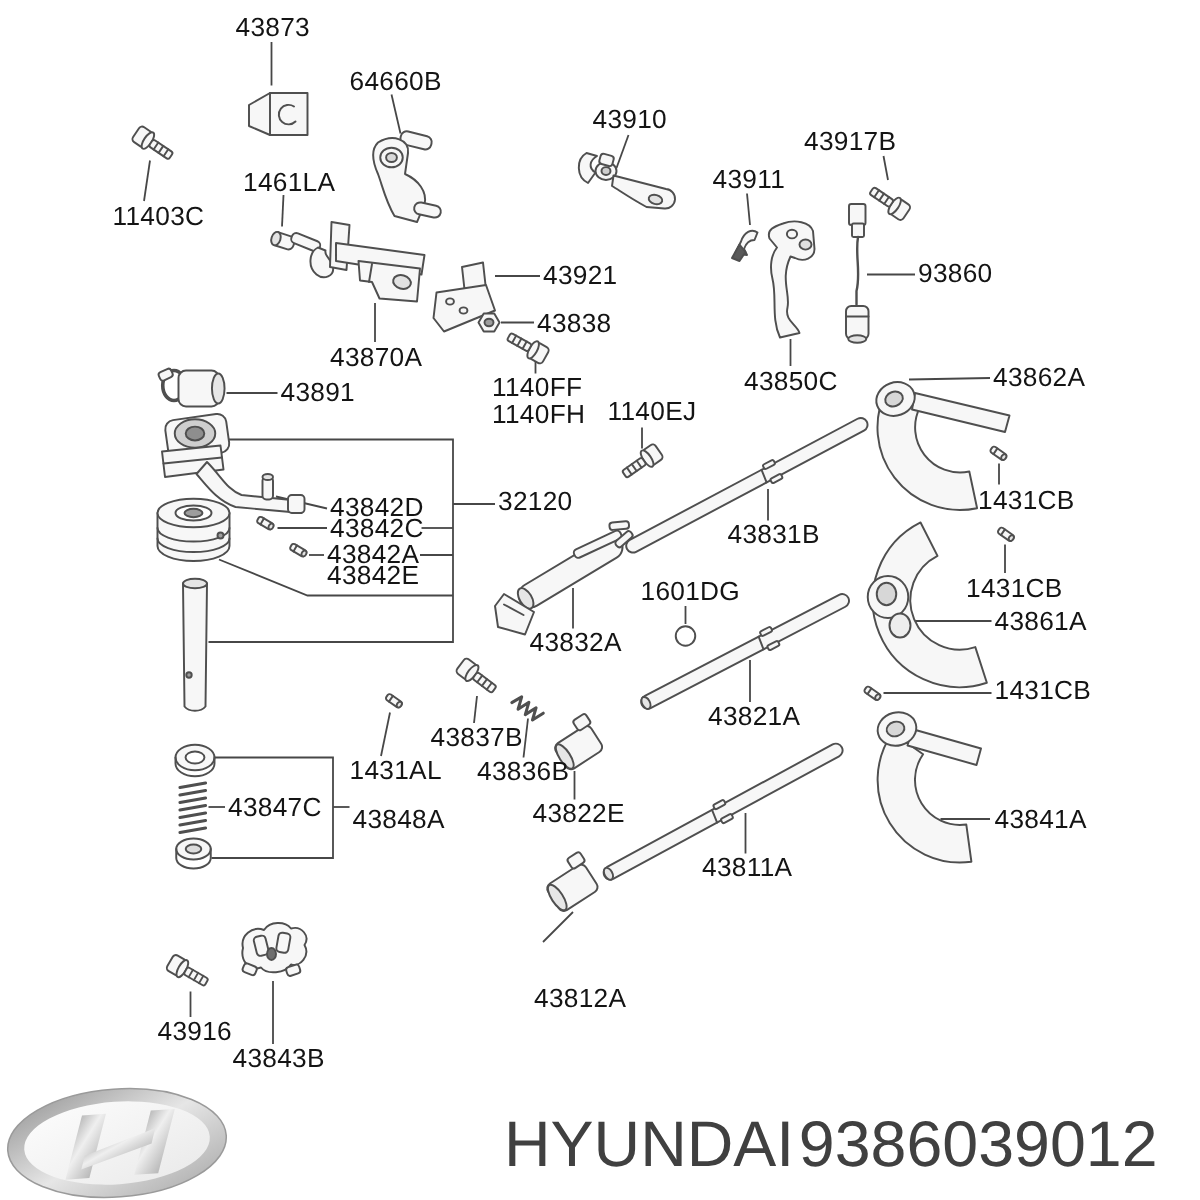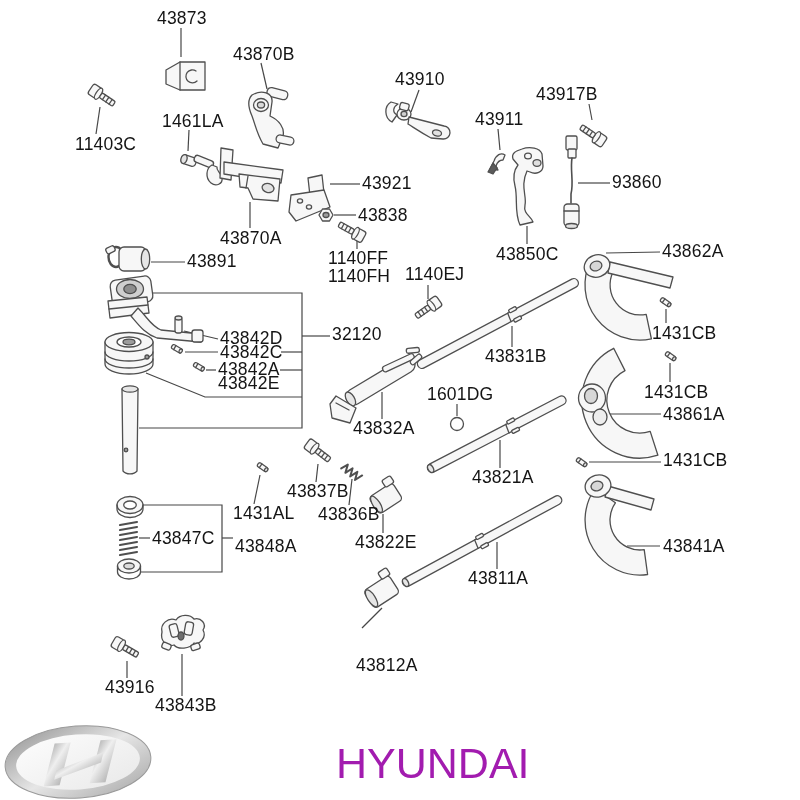--- a/index.html
+++ b/index.html
@@ -2,21 +2,21 @@
 <html><head>
 <meta charset="utf-8">
 <style>
   html,body{margin:0;padding:0;background:#ffffff;}
   #stage{position:relative;width:800px;height:800px;background:#ffffff;overflow:hidden;
          font-family:"Liberation Sans", sans-serif;}
   .plbl{position:absolute;white-space:nowrap;font-size:17.5px;color:#141414;
         letter-spacing:0.2px;line-height:1;}
   #diagram-svg{position:absolute;left:0;top:0;}
   #brand-row{position:absolute;left:336px;top:742px;display:flex;gap:3px;
-             font-size:43px;color:#a21caf;line-height:1;align-items:center;}
+             font-size:43px;color:#404040;line-height:1;align-items:center;}
   #logo-box{position:absolute;left:2px;top:722px;}
 </style>
 </head>
 <body>
 
 <div id="stage">
 
   <svg id="diagram-svg" width="800" height="800" viewBox="0 0 800 800">
     <defs>
       <g id="bolt">
@@ -301,21 +301,21 @@
         <rect x="170" y="624" width="8" height="13" rx="2.5" transform="rotate(-14 174 630)"></rect>
         <rect x="185" y="622" width="8" height="13" rx="2.5" transform="rotate(10 189 628)"></rect>
         <ellipse cx="181" cy="636" rx="3" ry="4" fill="#6e6e6e"></ellipse>
         <rect x="162" y="643" width="9" height="6" rx="2" transform="rotate(22 166 646)"></rect>
         <rect x="191" y="644" width="9" height="6" rx="2" transform="rotate(-18 195 647)"></rect>
       </g>
     </g>
   </svg>
 
   <div class="plbl" style="left:157px;top:10px">43873</div>
-  <div class="plbl" style="left:233px;top:46px">43870B</div>
+  <div class="plbl" style="left:233px;top:46px">64660B</div>
   <div class="plbl" style="left:75px;top:136px">11403C</div>
   <div class="plbl" style="left:162px;top:113px">1461LA</div>
   <div class="plbl" style="left:395px;top:71px">43910</div>
   <div class="plbl" style="left:475px;top:111px">43911</div>
   <div class="plbl" style="left:536px;top:86px">43917B</div>
   <div class="plbl" style="left:612px;top:174px">93860</div>
   <div class="plbl" style="left:362px;top:175px">43921</div>
   <div class="plbl" style="left:358px;top:207px">43838</div>
   <div class="plbl" style="left:220px;top:230px">43870A</div>
   <div class="plbl" style="left:328px;top:250px">1140FF</div>
@@ -370,15 +370,16 @@
       <ellipse cx="76" cy="40" rx="73" ry="36" fill="url(#lg1)" stroke="#9a9a9a" stroke-width="1"></ellipse>
       <ellipse cx="76" cy="40" rx="62" ry="27.5" fill="url(#lg2)"></ellipse>
       <path d="M40,62 L54,20 L70,20 L56,62 Z" fill="url(#lg3)"></path>
       <path d="M86,62 L100,20 L116,20 L102,62 Z" fill="url(#lg3)"></path>
       <path d="M54,47 L102,32 L99,42 L51,56 Z" fill="url(#lg3)"></path>
     </g>
   </svg>
 
   <div id="brand-row">
     <span>HYUNDAI</span>
+    <span>9386039012</span>
   </div>
 
 </div>
 
 </body></html>

